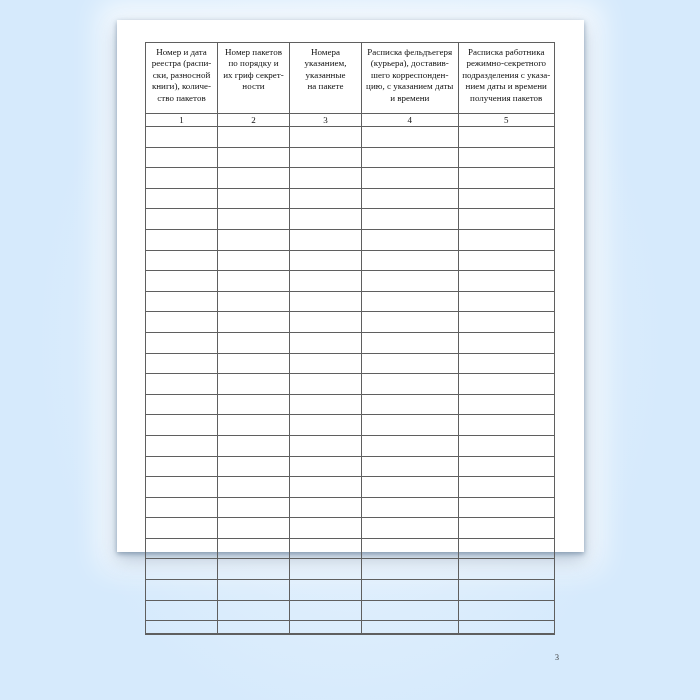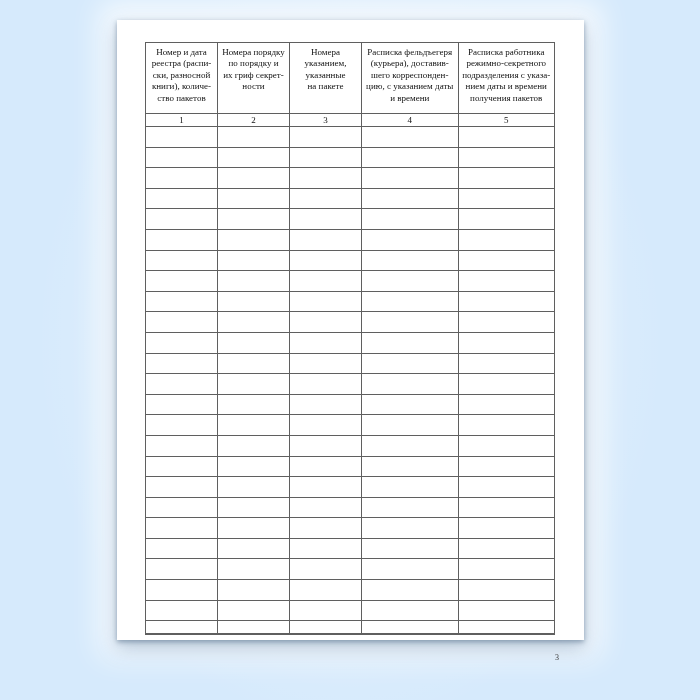--- a/index.html
+++ b/index.html
@@ -13,21 +13,21 @@
     background:
       radial-gradient(ellipse 420px 520px at 350px 340px, rgba(255,255,255,0.55) 0%, rgba(255,255,255,0.0) 75%),
       var(--canvas-bg, #d6eafc);
     overflow: hidden;
   }
   .sheet {
     position: absolute;
     left: 117px;
     top: 20px;
     width: 467px;
-    height: 620px;
+    height: 532px;
     background: var(--page-bg, #ffffff);
     box-shadow:
       0 2px 5px rgba(100, 125, 150, 0.65),
       0 8px 18px rgba(110, 140, 170, 0.45),
       0 0 28px 16px rgba(255, 255, 255, 0.85);
   }
   table.register {
     position: absolute;
     left: 28px;
     top: 22px;
@@ -88,21 +88,21 @@
           <col class="c4">
           <col class="c5">
       </colgroup>
       <thead>
         <tr class="header-row">
           <th>Номер и дата
 реестра (распи-
 ски, разносной
 книги), количе-
 ство пакетов</th>
-          <th>Номера порядку
+          <th>Номер пакетов
 по порядку и
 их гриф секрет-
 ности</th>
           <th>Номера
 указанием,
 указанные
 на пакете</th>
           <th>Расписка фельдъегеря
 (курьера), доставив-
 шего корреспонден-

